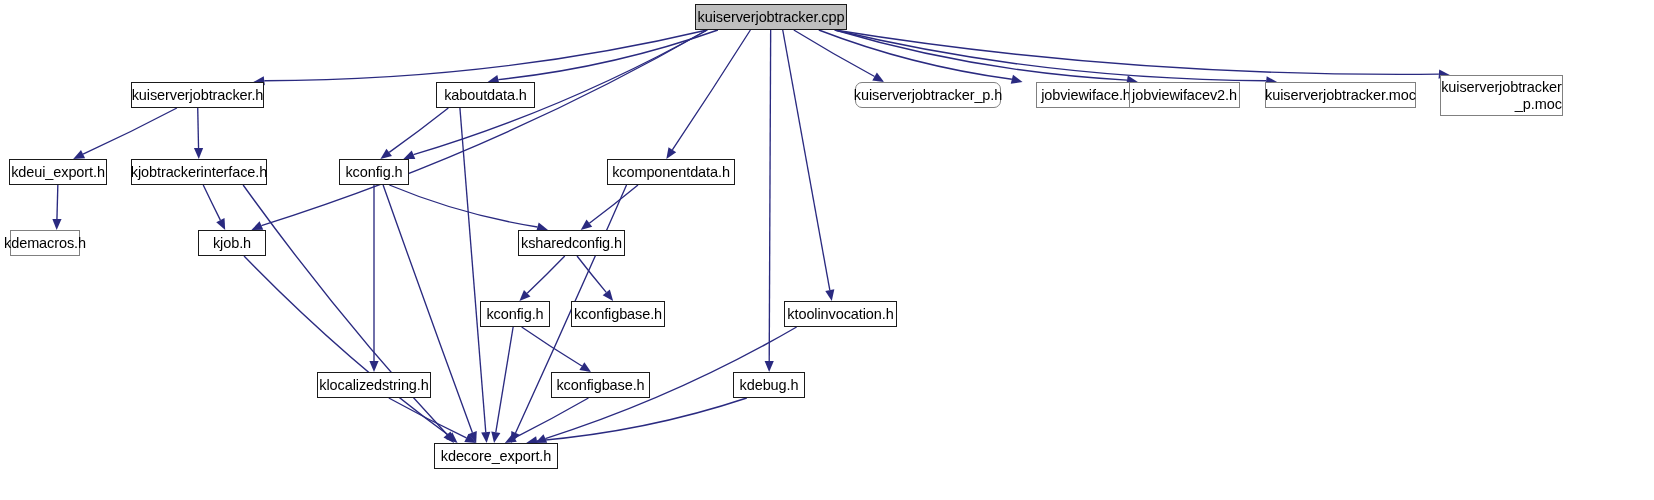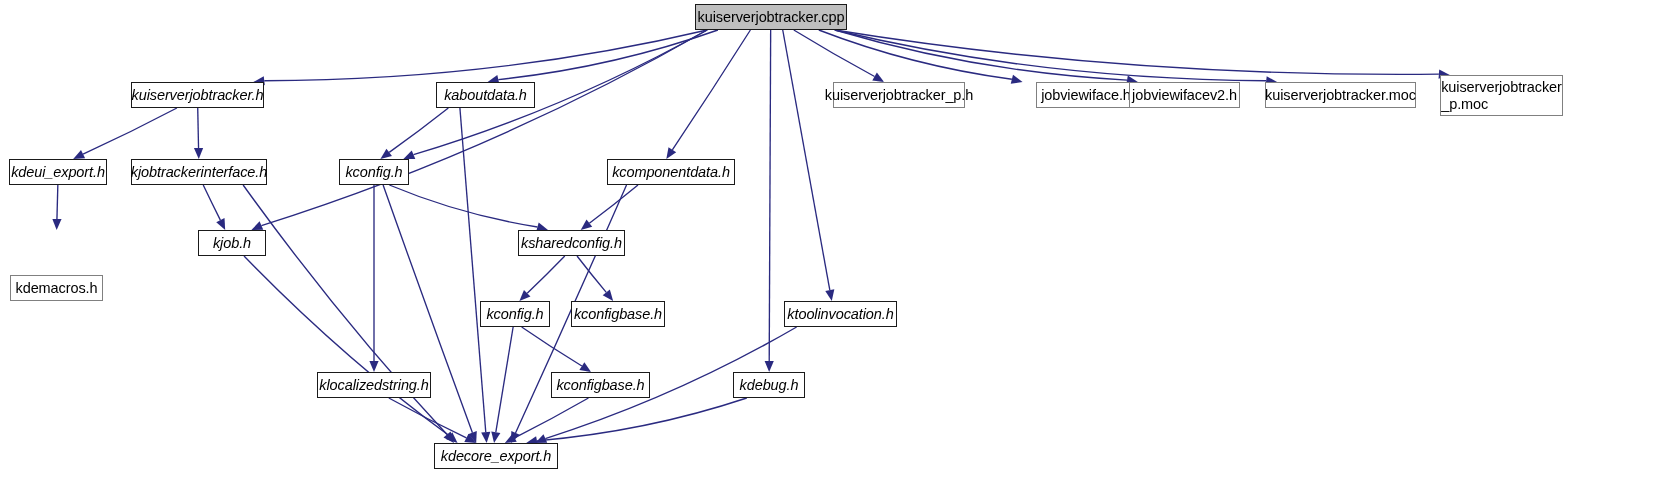--- a/index.html
+++ b/index.html
@@ -22,33 +22,32 @@
     width: 1654px;
     height: 500px;
     pointer-events: none;
   }
   .node {
     position: absolute;
     box-sizing: border-box;
     display: flex;
     align-items: center;
     justify-content: center;
-    text-align: left;
+    text-align: right;
     background: #ffffff;
     border: 1px solid #808080;
     color: #000000;
     font-size: 14.5px;
     line-height: 1.12;
     white-space: pre-line;
     letter-spacing: -0.1px;
     padding: 12px 3px;
   }
   .node.expanded {
     border: 1px solid #1a1a1a;
-    font-style: italic;
   }
   .node.root {
     background: #bfbfbf;
     border: 1px solid #1a1a1a;
   }
 </style>
 </head>
 <body>
 
 <div id="graph">
@@ -117,31 +116,31 @@
       <polygon points="476.18,443 464.2946483801205,442.05215145100686 468.50757996222103,433.8734469396224" fill="#2a2a80"></polygon>
       <path d="M746.76,398 Q645.8454745783301,431.5305100073435 536.9912691566602,440.8008866813537" fill="none" stroke="#2a2a80" stroke-width="1.35"></path>
       <polygon points="526.2133333333334,443 536.0716399506808,436.2937498825079 537.9108983626396,445.3080234801995" fill="#2a2a80"></polygon>
       <path d="M796.6183333333333,327 Q675.6755047624001,397.14288372879497 545.3241361914671,438.5374507909233" fill="none" stroke="#2a2a80" stroke-width="1.35"></path>
       <polygon points="535.27,443 543.4579792494895,434.33299383812795 547.1902931334447,442.7419077437186" fill="#2a2a80"></polygon>
     </svg>
   <div id="nodes-layer">
       <div class="node root" style="left: 695px; top: 4px; width: 152px; height: 26px;"><span>kuiserverjobtracker.cpp</span></div>
       <div class="node expanded" style="left: 131px; top: 82px; width: 133px; height: 26px;"><span>kuiserverjobtracker.h</span></div>
       <div class="node expanded" style="left: 436px; top: 82px; width: 99px; height: 26px;"><span>kaboutdata.h</span></div>
-      <div class="node" style="left: 833px; top: 82px; width: 132px; height: 26px;"><span>kuiserverjobtracker_p.h</span></div>
+      <div class="node" style="left: 855px; top: 82px; width: 146px; height: 26px; border-radius: 7px;"><span>kuiserverjobtracker_p.h</span></div>
       <div class="node" style="left: 1004px; top: 82px; width: 100px; height: 26px; margin-left: 32px;"><span>jobviewiface.h</span></div>
       <div class="node" style="left: 1129px; top: 82px; width: 111px; height: 26px;"><span>jobviewifacev2.h</span></div>
       <div class="node" style="left: 1265px; top: 82px; width: 151px; height: 26px;"><span>kuiserverjobtracker.moc</span></div>
       <div class="node" style="left: 1440px; top: 75px; width: 123px; height: 41px;"><span>kuiserverjobtracker
 _p.moc</span></div>
       <div class="node expanded" style="left: 9px; top: 159px; width: 98px; height: 26px;"><span>kdeui_export.h</span></div>
       <div class="node expanded" style="left: 131px; top: 159px; width: 136px; height: 26px;"><span>kjobtrackerinterface.h</span></div>
       <div class="node expanded" style="left: 339px; top: 159px; width: 70px; height: 26px;"><span>kconfig.h</span></div>
       <div class="node expanded" style="left: 585px; top: 159px; width: 128px; height: 26px; margin-left: 22px;"><span>kcomponentdata.h</span></div>
-      <div class="node" style="left: 10px; top: 230px; width: 93px; height: 26px; margin-top: 45px;"><span>kdemacros.h</span></div>
+      <div class="node" style="left: 10px; top: 230px; width: 70px; height: 26px;"><span>kdemacros.h</span></div>
       <div class="node expanded" style="left: 198px; top: 230px; width: 68px; height: 26px;"><span>kjob.h</span></div>
       <div class="node expanded" style="left: 518px; top: 230px; width: 107px; height: 26px;"><span>ksharedconfig.h</span></div>
       <div class="node expanded" style="left: 480px; top: 301px; width: 70px; height: 26px;"><span>kconfig.h</span></div>
       <div class="node expanded" style="left: 571px; top: 301px; width: 94px; height: 26px;"><span>kconfigbase.h</span></div>
       <div class="node expanded" style="left: 784px; top: 301px; width: 113px; height: 26px;"><span>ktoolinvocation.h</span></div>
       <div class="node expanded" style="left: 317px; top: 372px; width: 114px; height: 26px;"><span>klocalizedstring.h</span></div>
       <div class="node expanded" style="left: 551px; top: 372px; width: 99px; height: 26px;"><span>kconfigbase.h</span></div>
       <div class="node expanded" style="left: 733px; top: 372px; width: 72px; height: 26px;"><span>kdebug.h</span></div>
       <div class="node expanded" style="left: 434px; top: 443px; width: 124px; height: 26px;"><span>kdecore_export.h</span></div>
     </div>

